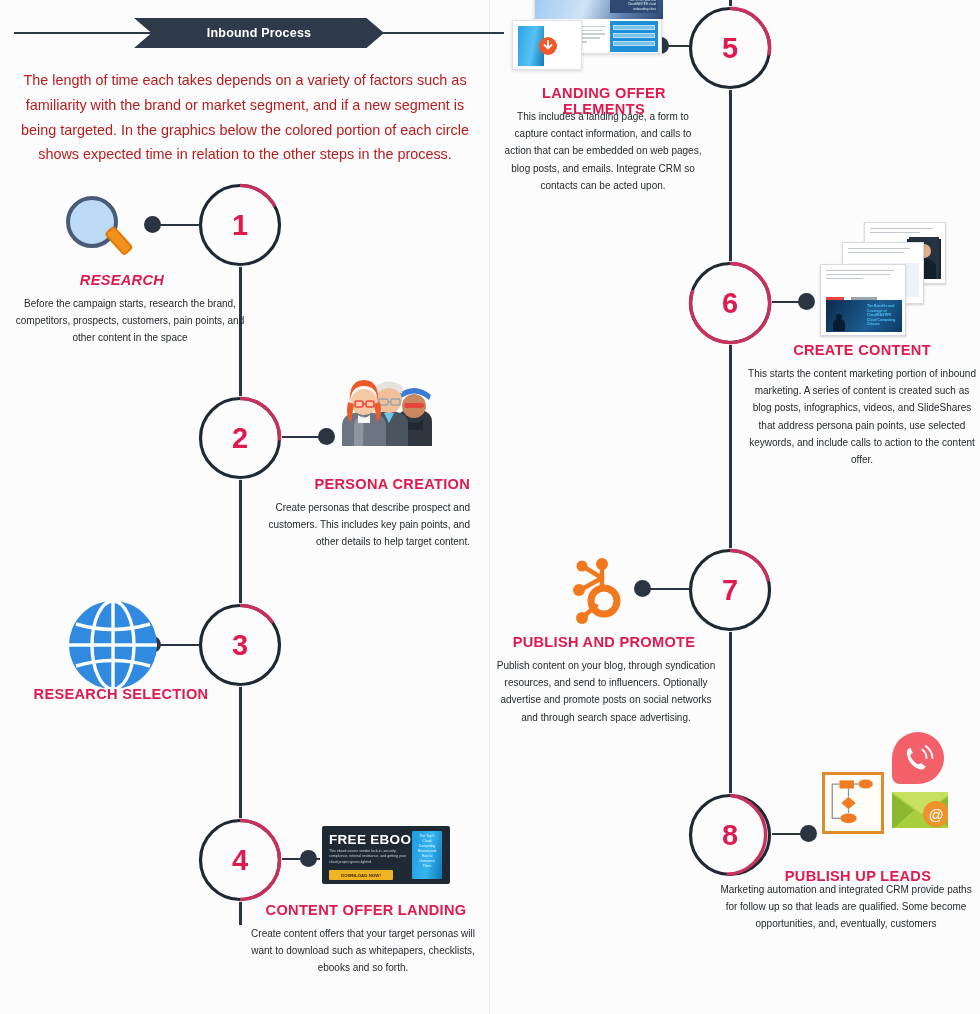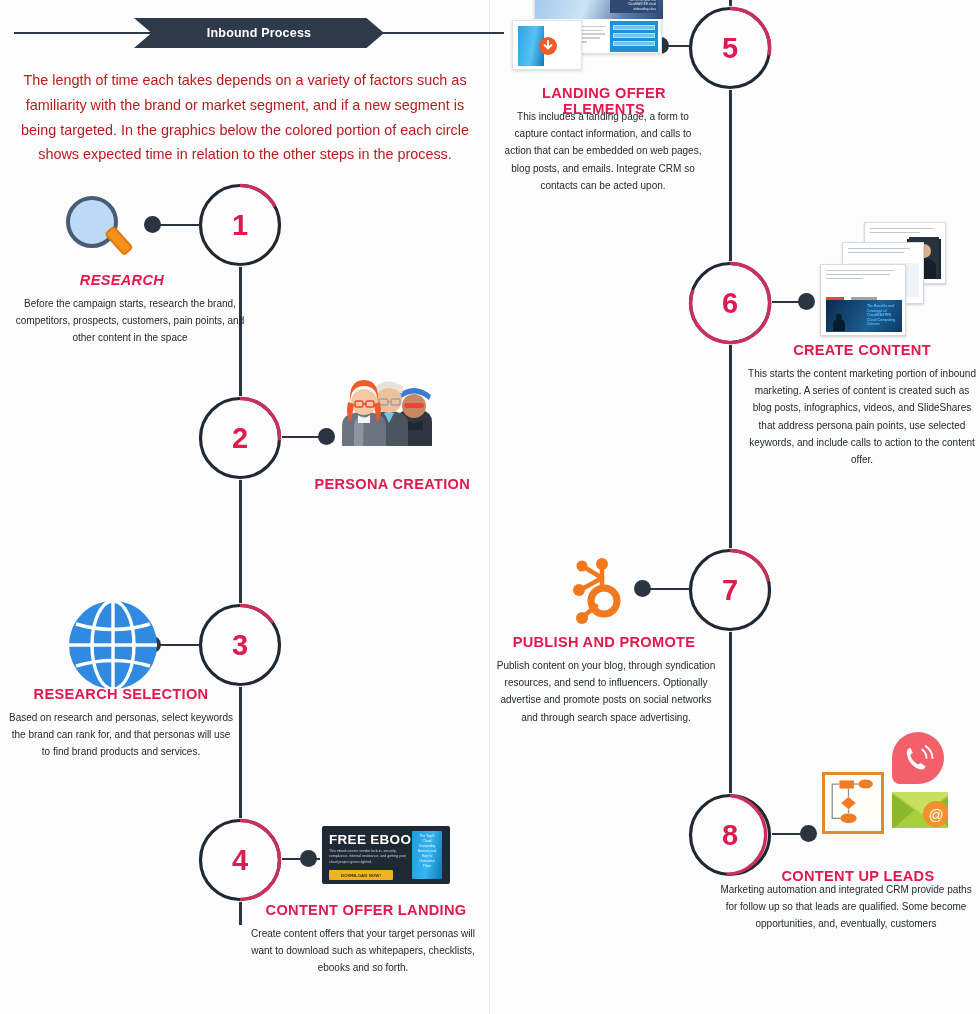--- a/index.html
+++ b/index.html
@@ -266,20 +266,21 @@
       <path d="M12 34 q-3 14 3 20 l3-18 Z" fill="#ef5b28"></path>
       <path d="M44 34 q3 14 -3 20 l-3-18 Z" fill="#ef5b28"></path>
       <rect x="19" y="33" width="8" height="6" rx="1.6" fill="none" stroke="#e8453c" stroke-width="1.5"></rect>
       <rect x="30" y="33" width="8" height="6" rx="1.6" fill="none" stroke="#e8453c" stroke-width="1.5"></rect>
       <line x1="27" y1="36" x2="30" y2="36" stroke="#e8453c" stroke-width="1.5"></line>
       <path d="M22 47 q6 5 12 0 v8 h-12 Z" fill="#f5f5f5"></path>
     </svg>
   </div>
 
   <div class="step-title t-right" style="left:250px; top:476px; width:220px;">PERSONA CREATION</div>
+  <div class="step-body  t-right" style="left:248px; top:499px; width:222px;">Create personas that describe prospect and customers. This includes key pain points, and other details to help target content.</div>
 
   <div class="circle" style="left:198px; top:603px;">
     <svg class="ring" viewBox="0 0 84 84">
       <circle cx="42" cy="42" r="39.5" fill="none" stroke="#1f2933" stroke-width="3.2"></circle>
       <path d="M 42 2.5 A 39.5 39.5 0 0 1 74.7 19.8" fill="none" stroke="#c9315c" stroke-width="3.4" stroke-linecap="butt"></path>
     </svg>
     <div class="num">3</div>
   </div>
   <div class="conn" style="left:155px; top:644px; width:45px;"></div>
   <div class="dot" style="left:144px; top:636px;"></div>
@@ -291,21 +292,20 @@
         <line x1="45" y1="1" x2="45" y2="89"></line>
         <line x1="1" y1="45" x2="89" y2="45"></line>
         <ellipse cx="45" cy="45" rx="21" ry="44"></ellipse>
         <path d="M8 24 q37 11 74 0"></path>
         <path d="M8 66 q37 -11 74 0"></path>
       </g>
     </svg>
   </div>
 
   <div class="step-title t-center" style="left:10px; top:686px; width:222px;">RESEARCH SELECTION</div>
-  <div class="step-body  t-center" style="left:8px;  top:709px; width:226px;">Based on research and personas, select keywords the brand can rank for, and that personas will use to find brand products and services.</div>
 
   <div class="circle" style="left:198px; top:818px;">
     <svg class="ring" viewBox="0 0 84 84">
       <circle cx="42" cy="42" r="39.5" fill="none" stroke="#1f2933" stroke-width="3.2"></circle>
       <path d="M 42 2.5 A 39.5 39.5 0 0 1 42 81.5" fill="none" stroke="#c9315c" stroke-width="3.4" stroke-linecap="butt"></path>
     </svg>
     <div class="num">4</div>
   </div>
   <div class="conn" style="left:282px; top:858px; width:38px;"></div>
   <div class="dot" style="left:300px; top:850px;"></div>
@@ -492,16 +492,16 @@
         <rect width="60" height="38" fill="#a8cf3e"></rect>
         <path d="M0 0 L30 22 L60 0 Z" fill="#c8e05f"></path>
         <path d="M0 38 L22 18 L0 2 Z" fill="#8cb82f"></path>
         <path d="M60 38 L38 18 L60 2 Z" fill="#8cb82f"></path>
         <circle cx="44" cy="22" r="13" fill="#f0922b"></circle>
         <text x="44" y="28" font-size="15" font-family="Liberation Sans, sans-serif" fill="#ffffff" text-anchor="middle">@</text>
       </svg>
     </div>
   </div>
 
-  <div class="step-title t-center" style="left:740px; top:868px; width:236px;">CONTENT UP LEADS</div>
+  <div class="step-title t-center" style="left:740px; top:868px; width:236px;">PUBLISH UP LEADS</div>
   <div class="step-body  t-center" style="left:716px; top:849px; width:260px;margin-top:32px;">Marketing automation and integrated CRM provide paths for follow up so that leads are qualified. Some become opportunities, and, eventually, customers</div>
 
 </div>
 
 </body></html>

